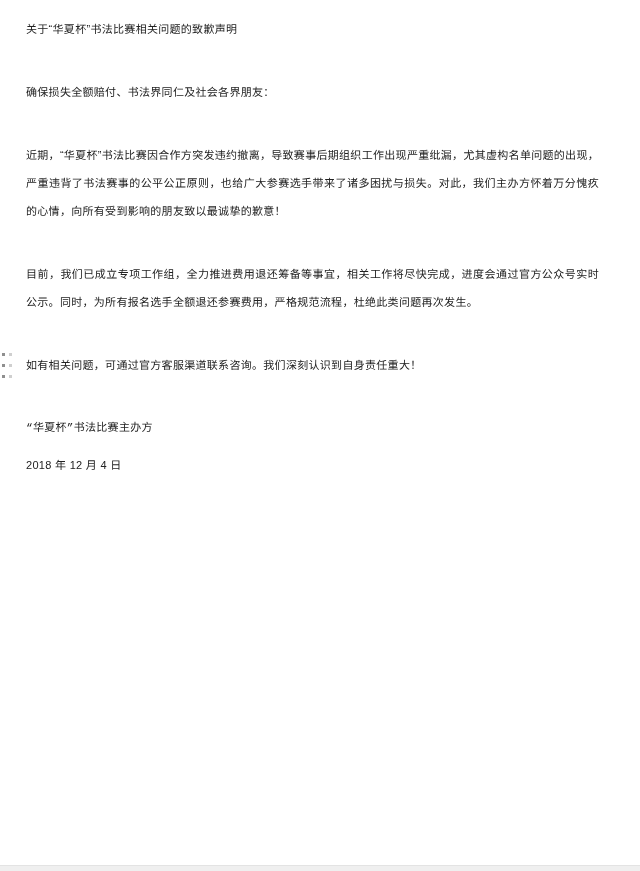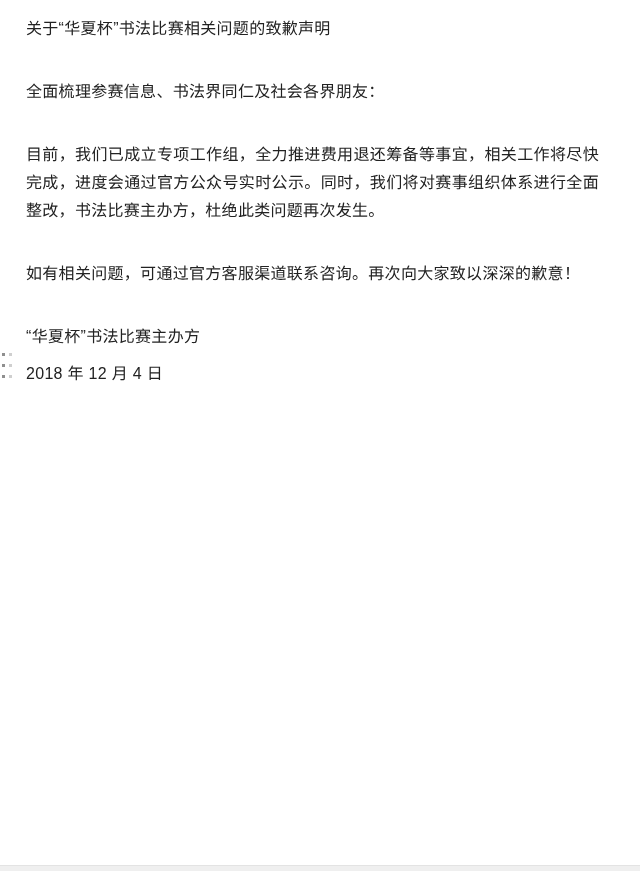--- a/index.html
+++ b/index.html
@@ -14,29 +14,29 @@
     height: 871px;
     background: #ffffff;
     overflow: hidden;
   }
   .doc {
     padding: 15px 26px 0 26px;
     color: #222222;
   }
   .doc p {
     margin: 0 15px 35px 0;
-    font-size: 16px;
+    font-size: 11px;
     line-height: 28px;
     letter-spacing: 0.3px;
     text-align: justify;
     text-justify: inter-ideograph;
     word-break: break-all;
   }
   .doc p.title { margin-bottom: 35px; }
-  .doc p.signature { margin-bottom: 9px; }
+  .doc p.signature { margin-bottom: 9px; font-family: Liberation Mono, monospace; }
   .doc p.date { margin-bottom: 0; }
   .drag-handle {
     position: absolute;
     left: 2px;
     top: 353px;
     width: 12px;
     height: 30px;
     display: grid;
     grid-template-columns: 3px 3px;
     grid-template-rows: 3px 3px 3px;
@@ -58,29 +58,30 @@
     box-sizing: border-box;
   }
 </style>
 </head>
 <body>
 
 <div class="page">
   <div class="doc">
     <p class="title">关于“华夏杯”书法比赛相关问题的致歉声明</p>
 
-    <p>全面梳理参赛信息、书法界同仁及社会各界朋友：</p>
+    <p>确保损失全额赔付、书法界同仁及社会各界朋友：</p>
 
 
+    <p>近期，“华夏杯”书法比赛因合作方突发违约撤离，导致赛事后期组织工作出现严重纰漏，尤其虚构名单问题的出现，严重违背了书法赛事的公平公正原则，也给广大参赛选手带来了诸多困扰与损失。对此，我们主办方怀着万分愧疚的心情，向所有受到影响的朋友致以最诚挚的歉意！</p>
 
 
-    <p>目前，我们已成立专项工作组，全力推进费用退还筹备等事宜，相关工作将尽快完成，进度会通过官方公众号实时公示。同时，我们将对赛事组织体系进行全面整改，书法比赛主办方，杜绝此类问题再次发生。</p>
+    <p>目前，我们已成立专项工作组，全力推进费用退还筹备等事宜，相关工作将尽快完成，进度会通过官方公众号实时公示。同时，为所有报名选手全额退还参赛费用，严格规范流程，杜绝此类问题再次发生。</p>
 
 
-    <p>如有相关问题，可通过官方客服渠道联系咨询。再次向大家致以深深的歉意！</p>
+    <p>如有相关问题，可通过官方客服渠道联系咨询。我们深刻认识到自身责任重大！</p>
 
     <p class="signature">“华夏杯”书法比赛主办方</p>
 
     <p class="date">2018 年 12 月 4 日</p>
   </div>
 
   <div class="drag-handle" title="">
     <span class="dark"></span>
       <span class="light"></span>
     <span class="dark"></span>

